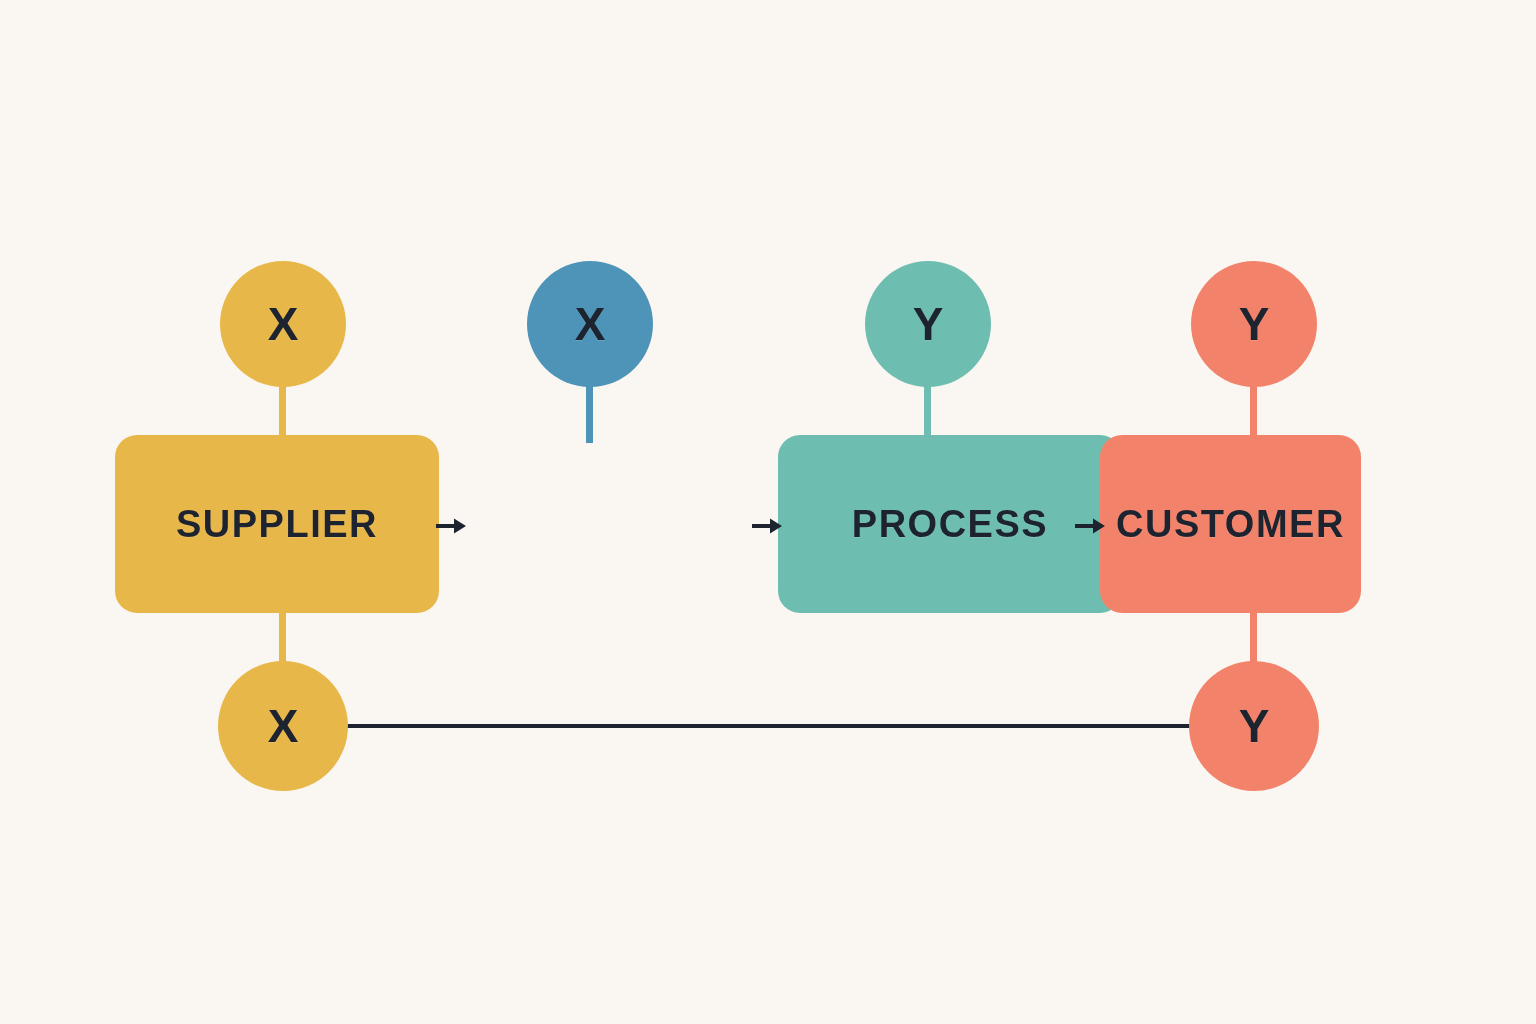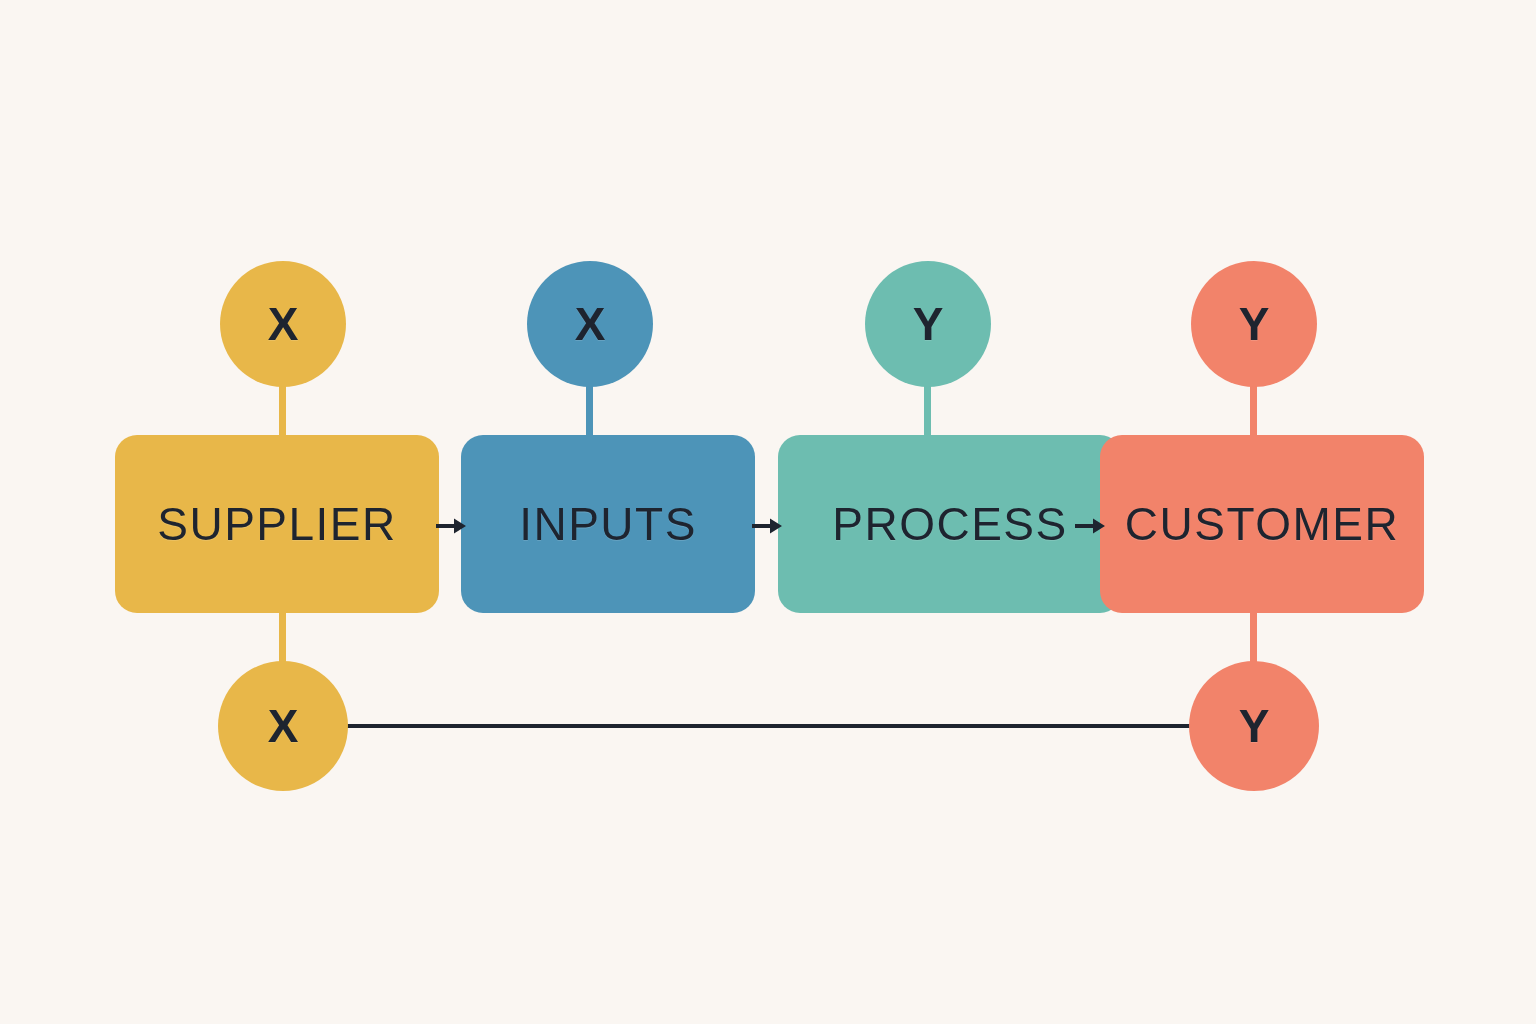--- a/index.html
+++ b/index.html
@@ -25,32 +25,32 @@
     top: 435px;
     height: 178px;
     border-radius: 22px;
     display: flex;
     align-items: center;
     justify-content: center;
     box-sizing: border-box;
     z-index: 3;
   }
   .proc-label {
-    font-size: 46px;
-    font-weight: normal;
+    font-size: 38px;
+    font-weight: bold;
     letter-spacing: 1.5px;
     color: #1e242f;
     white-space: nowrap;
     text-shadow: 0 1px 0 rgba(255,255,255,0.13);
   }
 
   .box-supplier { left: 115px;  width: 324px; background: #e8b749; }
   .box-inputs   { left: 461px;  width: 294px; background: #4d94b8; }
   .box-process  { left: 778px;  width: 344px; background: #6dbdb0; }
-  .box-customer { left: 1100px; width: 324px; background: #f2836a; }
+  .box-customer { left: 1100px; width: 261px; background: #f2836a; }
 
   
   .node-circle {
     position: absolute;
     border-radius: 50%;
     display: flex;
     align-items: center;
     justify-content: center;
     z-index: 4;
   }
@@ -108,23 +108,20 @@
   <div class="stem" style="left:586px; top:383px; height:60px; background:#4d94b8;"></div>
   <div class="stem" style="left:924px; top:383px; height:60px; background:#6dbdb0;"></div>
   <div class="stem" style="left:1250px; top:383px; height:60px; background:#f2836a;"></div>
 
   <div class="stem" style="left:279px; top:606px; height:62px; background:#e8b749;"></div>
   <div class="stem" style="left:1250px; top:606px; height:62px; background:#f2836a;"></div>
 
   <div class="proc-box box-supplier">
     <span class="proc-label">SUPPLIER</span>
   </div>
-  <div class="proc-box box-inputs">
-    <span class="proc-label">INPUTS</span>
-  </div>
   <div class="proc-box box-process">
     <span class="proc-label">PROCESS</span>
   </div>
   <div class="proc-box box-customer">
     <span class="proc-label">CUSTOMER</span>
   </div>
 
   <div class="flow-arrow" style="left:436px; width:30px;">
     <svg width="30" height="20" viewBox="0 0 30 20" aria-hidden="true">
       <path d="M0 8 H18 V2.5 L30 10 L18 17.5 V12 H0 Z" fill="#1e242f"></path>

